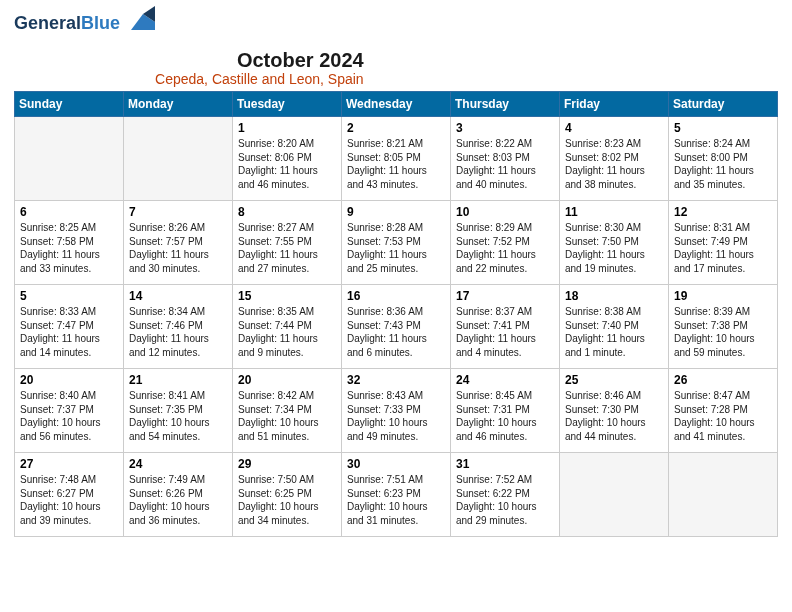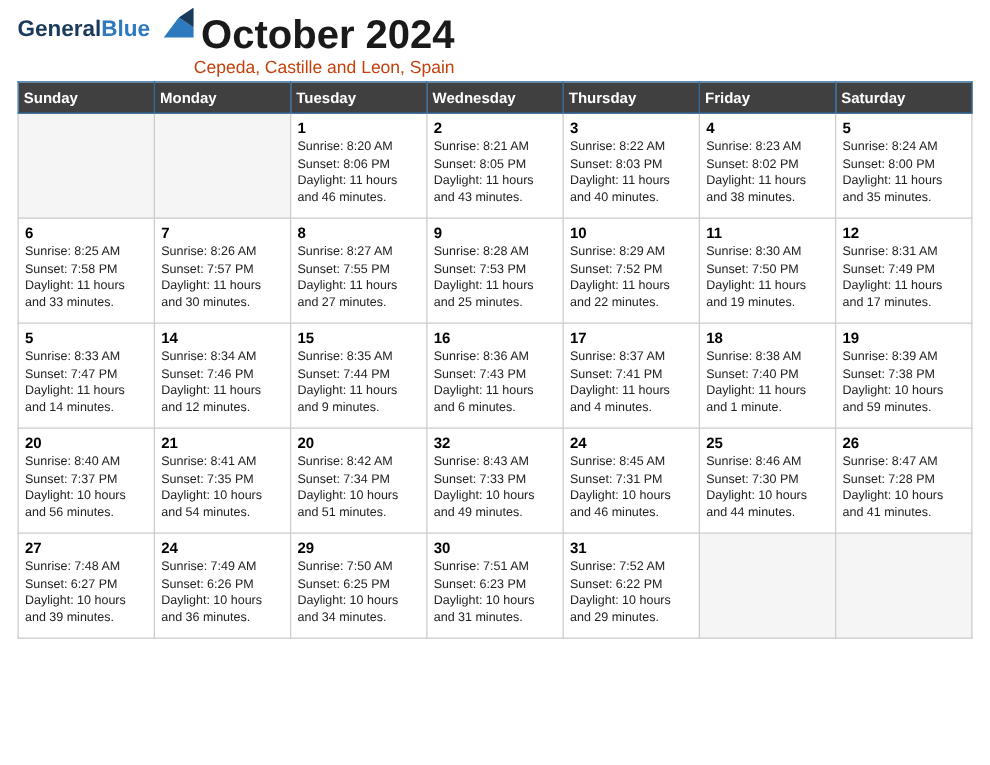--- a/index.html
+++ b/index.html
@@ -30,37 +30,38 @@
       color: #1a3a5c;
       line-height: 1.1;
     }
     .logo-text .blue {
       color: #2e7abf;
     }
     .title-block {
       text-align: right;
     }
     .month-title {
-      font-size: 32px;
+      font-size: 20px;
       font-weight: bold;
       color: #1a1a1a;
       line-height: 1.1;
+      margin-top: 39px;
     }
     .subtitle {
       font-size: 14px;
       color: #c2410c;
     }
     .calendar {
       width: 100%;
       border-collapse: collapse;
       table-layout: fixed;
       font-size: 10.5px;
     }
     .calendar th {
-      background: #404040;
+      background: #0369a1;
       color: #fff;
       padding: 5px 4px;
       text-align: left;
       font-size: 12px;
       font-weight: bold;
       border: 1px solid #2e6da4;
     }
     .calendar td {
       border: 1px solid #ccc;
       vertical-align: top;

